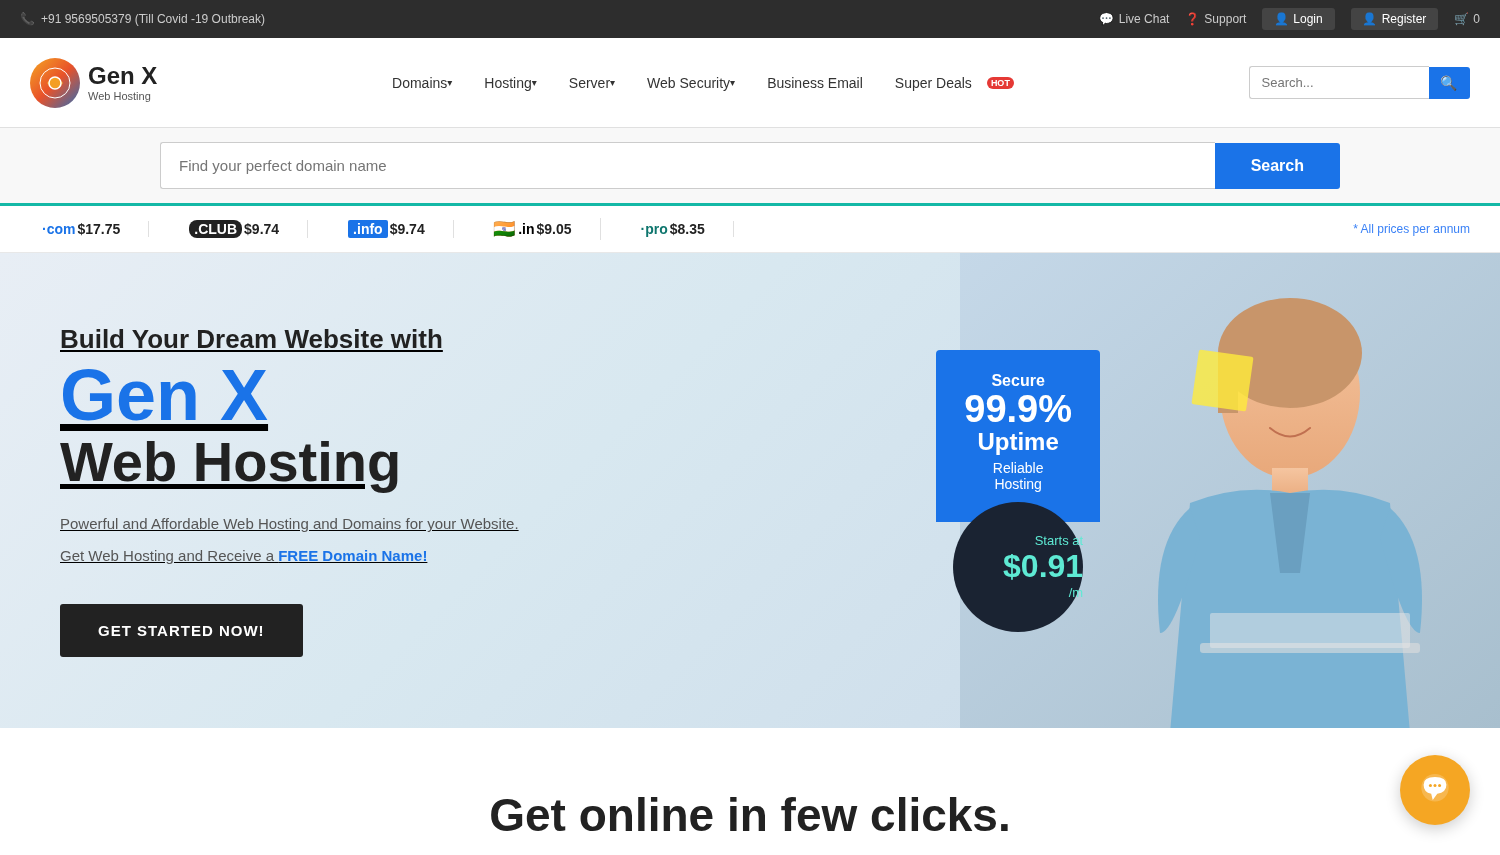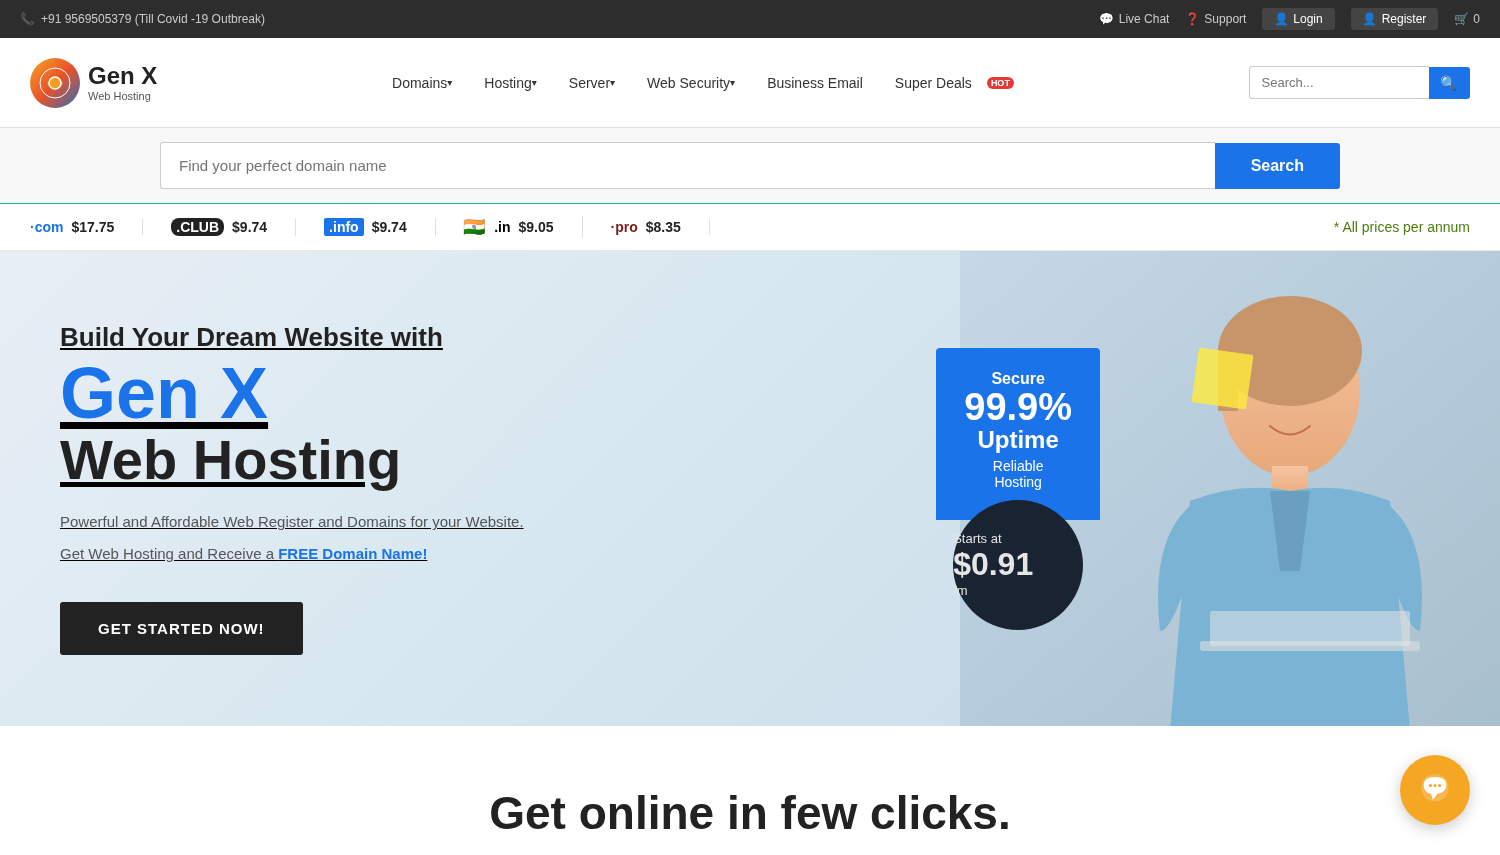--- a/index.html
+++ b/index.html
@@ -92,21 +92,21 @@
       color: #fff;
       padding: 8px 12px;
       border-radius: 0 3px 3px 0;
       cursor: pointer;
       font-size: 14px;
     }
 
     
     .domain-search-bar {
       background: #f8f8f8;
-      border-bottom: 1px solid #14b8a6;
+      border-bottom: 3px solid #14b8a6;
       padding: 14px 44px;
     }
     .domain-search-inner {
       max-width: 1180px;
       margin: 0 auto;
       display: flex;
       align-items: center;
     }
     .domain-search-inner input {
       flex: 1;
@@ -136,37 +136,38 @@
       padding: 12px 30px;
       display: flex;
       align-items: center;
       gap: 0;
       justify-content: flex-start;
       max-width: 100%;
     }
     .domain-price-item {
       display: flex;
       align-items: center;
-      gap: 8px;
+      gap: 2px;
       padding: 0 28px;
       border-right: 1px solid #e0e0e0;
       font-size: 14px;
+      margin-left: 12px;
     }
     .domain-price-item:first-child { padding-left: 0; }
     .domain-price-item .ext {
       font-weight: bold;
       font-size: 14px;
     }
     .ext-com { color: #1a73e8; }
     .ext-club { color: #000; background: #222; color: #fff; padding: 1px 5px; border-radius: 8px; font-size: 13px; }
     .ext-info { color: #fff; background: #1a73e8; padding: 1px 5px; border-radius: 2px; font-size: 13px; }
     .ext-in { font-size: 13px; }
-    .ext-pro { color: #7f1d1d; font-size: 13px; }
+    .ext-pro { color: #0f766e; font-size: 13px; }
     .price { font-weight: bold; color: #222; }
-    .all-prices-note { margin-left: auto; font-size: 14px; color: #4d7c0f; }
+    .all-prices-note { margin-left: auto; font-size: 12px; color: #3b82f6; }
 
     
     .hero {
       background: linear-gradient(135deg, #e8eef5 0%, #d8e8f0 40%, #c8d8e8 100%);
       min-height: 475px;
       position: relative;
       display: flex;
       align-items: center;
       overflow: hidden;
     }
@@ -232,28 +233,28 @@
       border-radius: 4px 4px 0 0;
       min-width: 160px;
     }
     .uptime-blue-box .secure { font-size: 16px; font-weight: 600; }
     .uptime-blue-box .percent { font-size: 38px; font-weight: 900; line-height: 1; }
     .uptime-blue-box .uptime-label { font-size: 24px; font-weight: 900; }
     .uptime-blue-box .reliable { font-size: 14px; margin-top: 4px; }
     .uptime-blue-box .hosting { font-size: 14px; }
     .uptime-dark-circle {
       background: #1a2332;
-      color: #e5e5e5;
+      color: #5eead4;
       border-radius: 50%;
       width: 130px;
       height: 130px;
       margin: -20px auto 0;
       display: flex;
       flex-direction: column;
-      align-items: flex-start;
+      align-items: flex-end;
       justify-content: center;
       position: relative;
       z-index: 4;
     }
     .uptime-dark-circle .starts { font-size: 13px; }
     .uptime-dark-circle .price-big { font-size: 32px; font-weight: 900; }
     .uptime-dark-circle .per-m { font-size: 13px; }
 
     
     .hero-img-area {
@@ -483,21 +484,21 @@
         <rect x="240" y="390" width="220" height="10" rx="3" fill="#ddd" opacity="0.6"></rect>
         <rect x="250" y="360" width="200" height="35" rx="2" fill="#e8e8e8" opacity="0.5"></rect>
       </svg>
     </div>
   </div>
 
   <div class="hero-content">
     <div class="hero-subtitle">Build Your Dream Website with</div>
     <div class="hero-brand">Gen X</div>
     <div class="hero-product">Web Hosting</div>
-    <p class="hero-desc">Powerful and Affordable Web Register and Domains for your Website.</p>
+    <p class="hero-desc">Powerful and Affordable Web Hosting and Domains for your Website.</p>
     <p class="hero-desc">
       <span>Get Web Hosting and Receive a</span>
       <a class="free-domain">
         <span>FREE Domain Name!</span>
       </a>
     </p>
     <button class="hero-cta">
       <span>GET STARTED NOW!</span>
     </button>
   </div>

